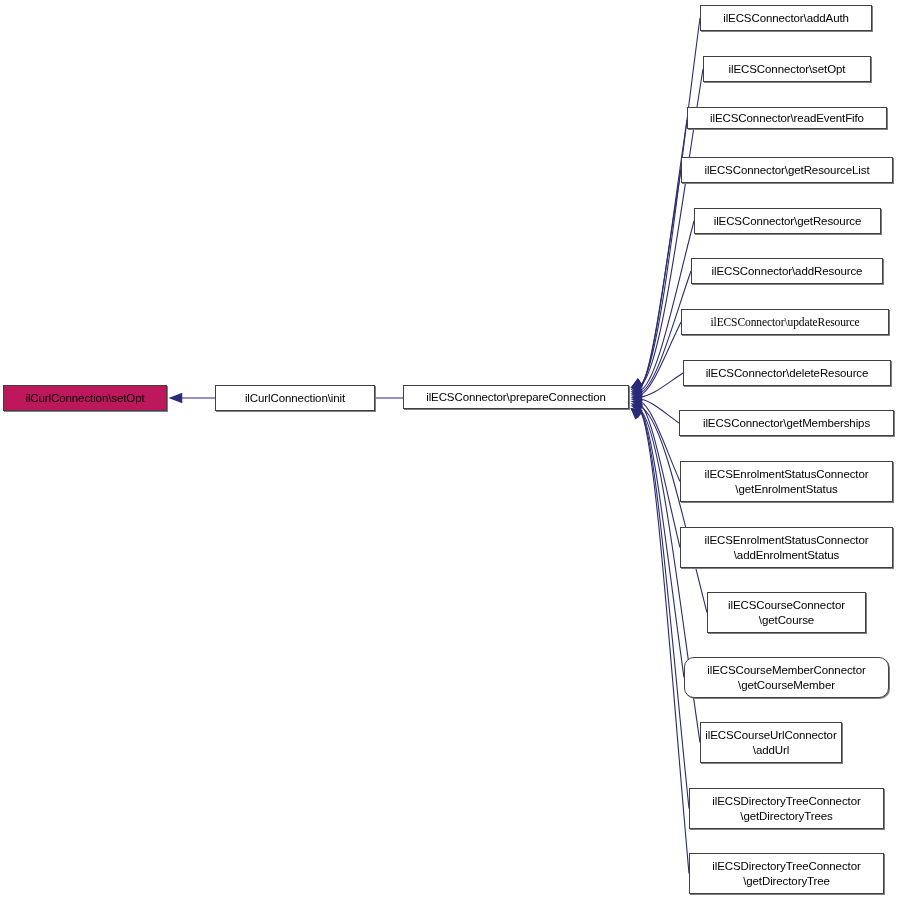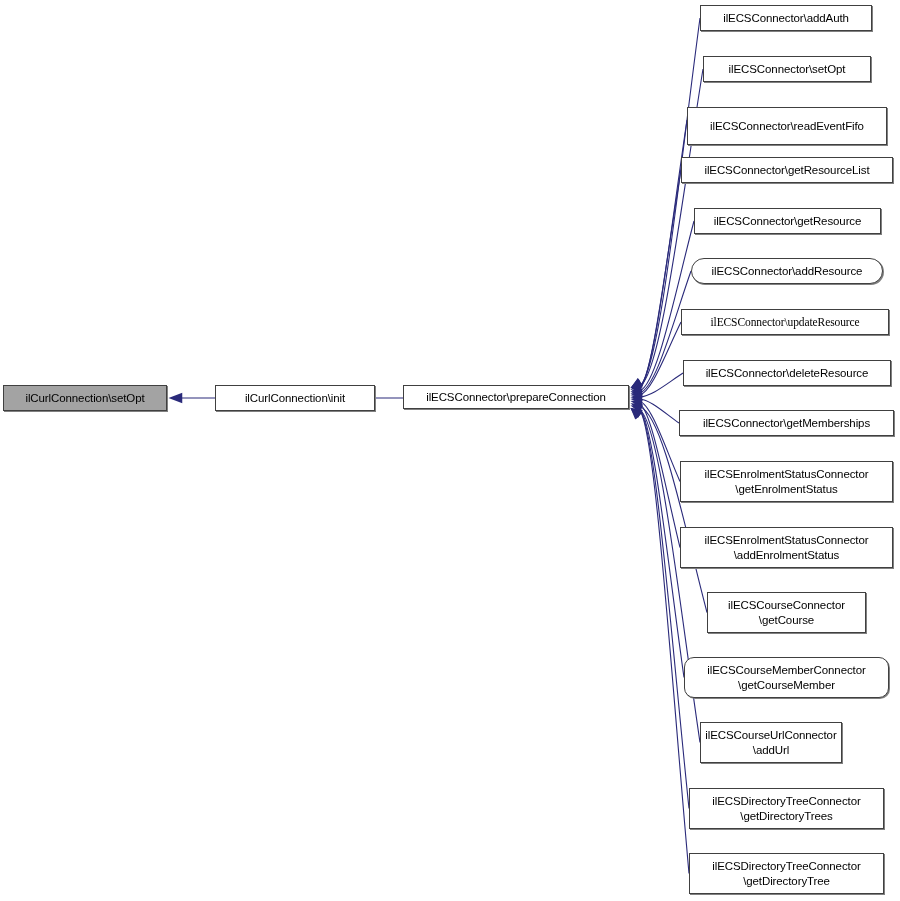--- a/index.html
+++ b/index.html
@@ -5,21 +5,21 @@
   html,body{margin:0;padding:0;background:#ffffff;}
   body{width:900px;height:901px;position:relative;overflow:hidden;
        font-family:"Liberation Sans","DejaVu Sans",sans-serif;}
   #graph{position:absolute;left:0;top:0;width:900px;height:901px;}
   #edges{position:absolute;left:0;top:0;width:900px;height:901px;pointer-events:none;}
   .node{position:absolute;box-sizing:border-box;background:#ffffff;
         border:1px solid #404040;box-shadow:1px 1px 0 0 #808080;
         display:flex;align-items:center;justify-content:center;
         text-align:center;color:#000000;font-size:11.5px;line-height:13px;
         letter-spacing:-0.1px;white-space:pre-line;}
-  .node.highlight{background:#a3a3a3;border:1px solid #404040;}
+  .node.highlight{background:#be185d;border:1px solid #404040;}
   .node.tall{line-height:15px;}
 </style>
 </head>
 <body>
 
 <div id="graph">
   <svg id="edges" viewBox="0 0 900 901" xmlns="http://www.w3.org/2000/svg">
     <g id="edge-group" fill="none" stroke="#2a2a7a" stroke-width="1.1">
         <path d="M 215 398 L 178 398"></path>
         <path d="M 403 398 L 362 398"></path>
@@ -60,24 +60,24 @@
         <polygon points="630.5,408 642.0218116903658,412.48313008641844 636.1019419816154,419.0212905793567"></polygon>
         <polygon points="630.5,408 641.6529335885115,413.33504192769396 635.2591556663994,419.4105669159327"></polygon>
       </g>
   </svg>
   <div id="nodes">
       <div class="node highlight" style="left: 3px; top: 385px; width: 164px; height: 26px;">ilCurlConnection\setOpt</div>
       <div class="node" style="left: 215px; top: 385px; width: 160px; height: 26px;">ilCurlConnection\init</div>
       <div class="node" style="left: 403px; top: 385px; width: 226px; height: 24px;">ilECSConnector\prepareConnection</div>
       <div class="node" style="left: 700px; top: 5px; width: 172px; height: 26px;">ilECSConnector\addAuth</div>
       <div class="node" style="left: 703px; top: 56px; width: 168px; height: 26px;">ilECSConnector\setOpt</div>
-      <div class="node" style="left: 687px; top: 107px; width: 200px; height: 38px;">ilECSConnector\readEventFifo</div>
+      <div class="node" style="left: 687px; top: 107px; width: 200px; height: 22px;">ilECSConnector\readEventFifo</div>
       <div class="node" style="left: 681px; top: 157px; width: 212px; height: 26px;">ilECSConnector\getResourceList</div>
       <div class="node" style="left: 694px; top: 208px; width: 187px; height: 26px;">ilECSConnector\getResource</div>
-      <div class="node" style="left: 691px; top: 258px; width: 192px; height: 26px; border-radius: 13px;">ilECSConnector\addResource</div>
+      <div class="node" style="left: 691px; top: 258px; width: 192px; height: 26px;">ilECSConnector\addResource</div>
       <div class="node" style="left: 681px; top: 309px; width: 208px; height: 26px; font-family: Liberation Serif, serif;">ilECSConnector\updateResource</div>
       <div class="node" style="left: 683px; top: 360px; width: 208px; height: 26px;">ilECSConnector\deleteResource</div>
       <div class="node" style="left: 679px; top: 410px; width: 215px; height: 26px;">ilECSConnector\getMemberships</div>
       <div class="node tall" style="left: 680px; top: 461px; width: 213px; height: 41px;">ilECSEnrolmentStatusConnector
 \getEnrolmentStatus</div>
       <div class="node tall" style="left: 680px; top: 527px; width: 213px; height: 41px;">ilECSEnrolmentStatusConnector
 \addEnrolmentStatus</div>
       <div class="node tall" style="left: 707px; top: 592px; width: 159px; height: 41px;">ilECSCourseConnector
 \getCourse</div>
       <div class="node tall" style="left: 684px; top: 657px; width: 205px; height: 41px; border-radius: 10px;">ilECSCourseMemberConnector

